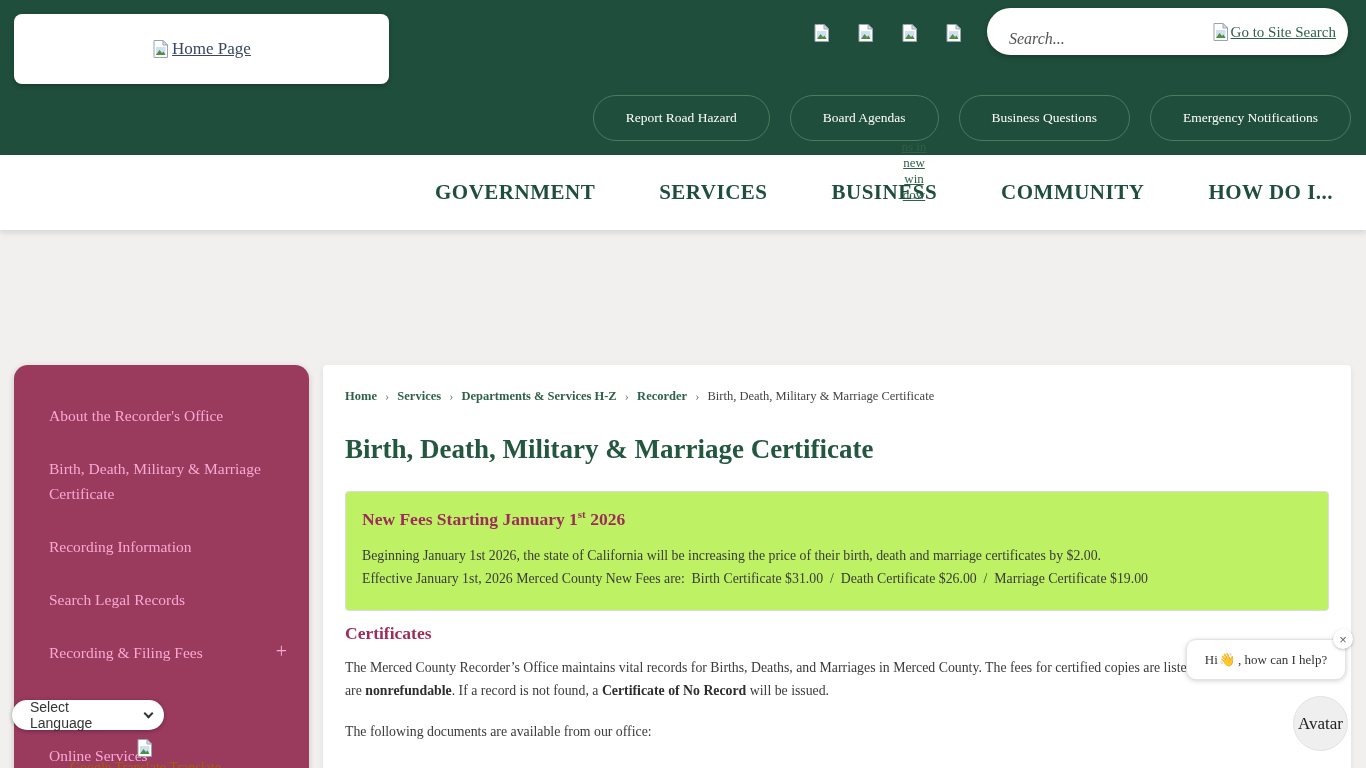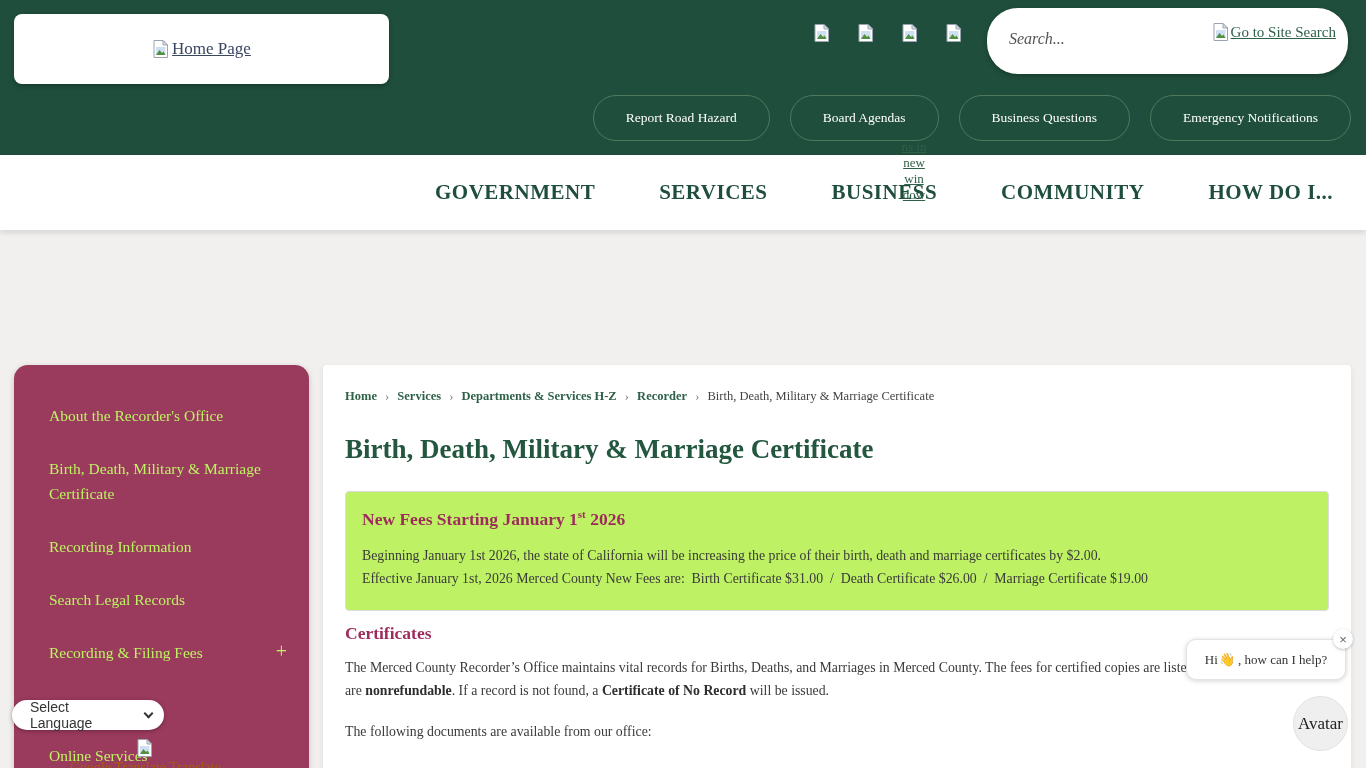--- a/index.html
+++ b/index.html
@@ -9,21 +9,21 @@
   
   .header { position:absolute; left:0; top:0; width:1366px; height:155px; background:#1f4e3c; }
   .logo-box { position:absolute; left:14px; top:14px; width:375px; height:70px; background:#fff;
               border-radius:8px; box-shadow:0 2px 5px rgba(0,0,0,.25);
               display:flex; align-items:center; justify-content:center; }
   .logo-link { display:flex; align-items:center; gap:2px; color:#3a4660; font-size:17px;
                text-decoration:underline; cursor:pointer; }
   .social-row { position:absolute; left:813px; top:23px; display:flex; gap:26px; }
   .social-row .icon-slot { width:18px; height:20px; cursor:pointer; }
 
-  .search-pill { position:absolute; right:18px; top:8px; width:361px; height:66px; background:#fff;
+  .search-pill { position:absolute; right:18px; top:8px; width:361px; height:47px; background:#fff;
                  border-radius:31px; box-shadow:0 2px 5px rgba(0,0,0,.25); }
   .search-input { position:absolute; left:22px; top:22px; width:190px; border:none; outline:none;
                   font-family:"Liberation Serif", serif; font-style:italic; font-size:16px; color:#444;
                   background:transparent; }
   .search-input::placeholder { color:#555; font-style:italic; }
   .goto-search { position:absolute; right:12px; top:14px; display:flex; align-items:center; gap:1px;
                  color:#2f6149; font-size:15px; text-decoration:underline; cursor:pointer; }
 
   .quick-links { position:absolute; right:15px; top:95px; display:flex; gap:20px; }
   .quick-btn { height:46px; padding:0 32px; border:1px solid #50795f; border-radius:23px;
@@ -36,21 +36,21 @@
             padding-left:435px;text-align:center; }
   .nav-item { color:#1f4e3c; font-weight:bold; font-size:21px; letter-spacing:.5px; cursor:pointer;
               white-space:nowrap; }
   .nav-overflow-alt { position:absolute; left:897px; top:139px; width:34px; text-align:center;
                       font-size:13px; line-height:16px; color:#2f6149; text-decoration:underline;
                       word-break:break-word; cursor:pointer; z-index:5; }
 
   
   .sidebar { position:absolute; left:14px; top:365px; width:295px; height:500px; background:#9a3a5c;
              border-radius:14px; box-shadow:0 2px 6px rgba(0,0,0,.18); padding:38px 20px 0 35px; }
-  .side-item { color:#bef264; font-size:15.5px; line-height:25px; margin-bottom:28px; cursor:pointer;
+  .side-item { color:#f9a8d4; font-size:15.5px; line-height:25px; margin-bottom:28px; cursor:pointer;
                display:flex; justify-content:space-between; align-items:flex-start; }
   .side-item .plus { font-size:20px; line-height:22px; padding-right:2px; cursor:pointer; }
   .side-item.last { margin-top:78px; }
 
   .lang-widget { position:absolute; left:12px; top:700px; z-index:6; }
   .lang-select { width:152px; height:30px; background:#fff; border-radius:15px;
                  box-shadow:0 1px 4px rgba(0,0,0,.3); display:flex; align-items:center;
                  padding:0 12px 0 18px; gap:10px; cursor:pointer;
                  font-family:"Liberation Sans", sans-serif; font-size:14px; color:#333; }
   .chev { width:7px; height:7px; border-right:2px solid #333; border-bottom:2px solid #333;

